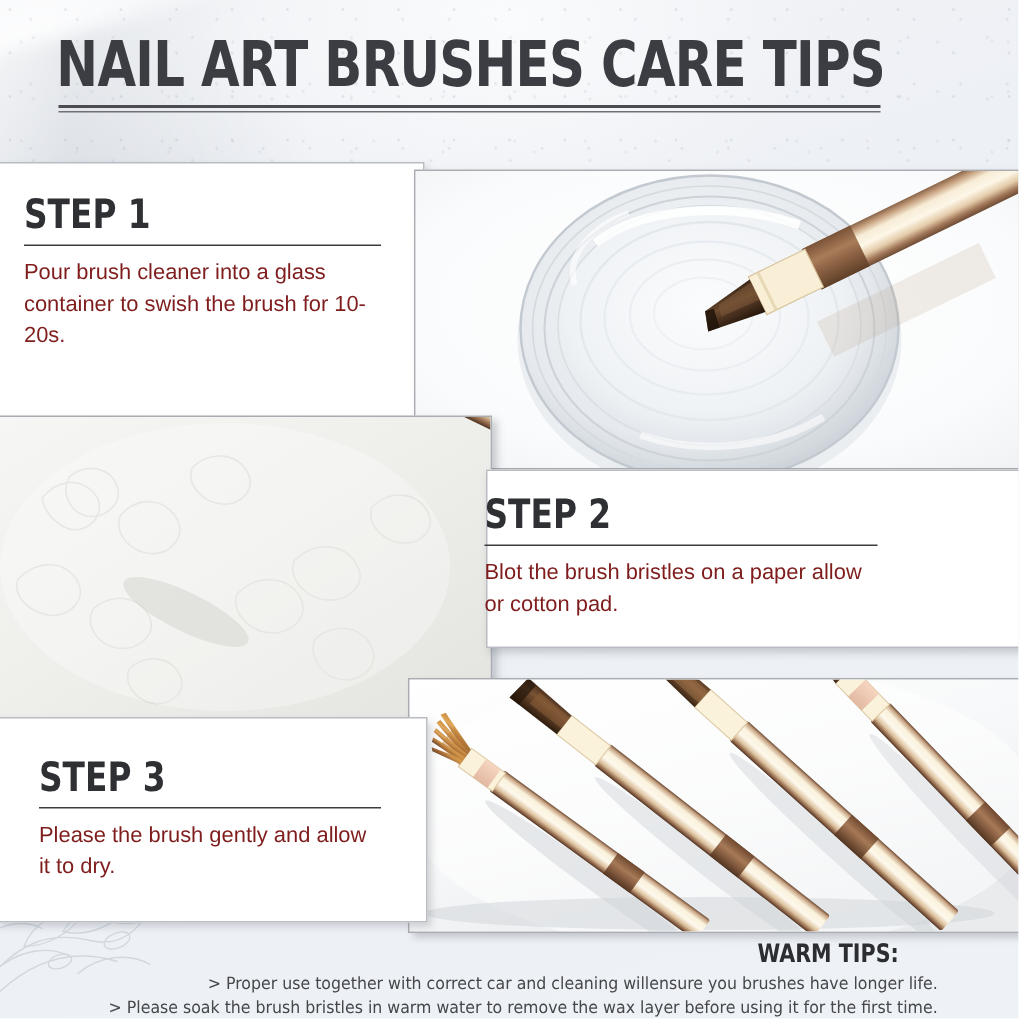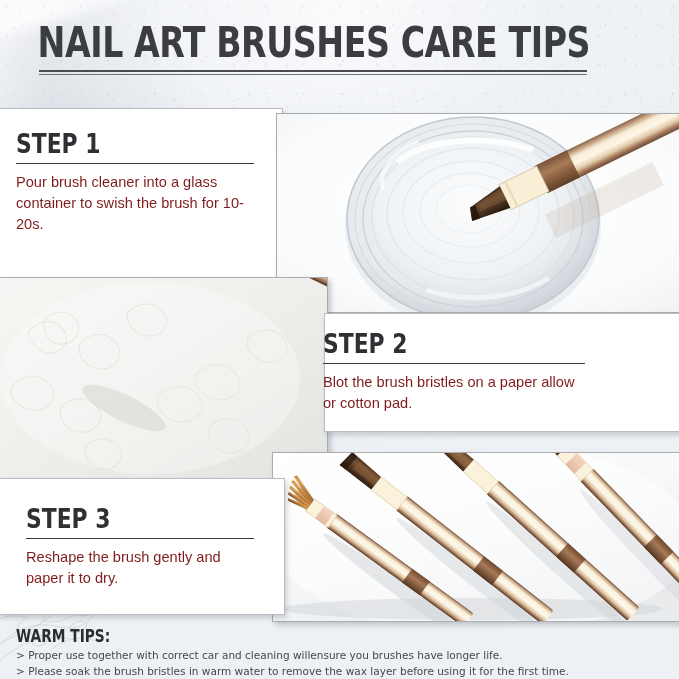--- a/index.html
+++ b/index.html
@@ -153,20 +153,21 @@
   #step2 .step-rule { width: 262px; }
   #step3 { left: 16px; top: 505px; width: 228px; margin-left: 10px; }
   #step3 .step-rule { width: 228px; }
 
   
   #warm-tips {
     position: absolute;
     left: 16px; top: 627px;
     width: 648px;
     z-index: 8;
+    text-align: right;
   }
   .tips-head {
     font-family: "Liberation Sans Narrow", "DejaVu Sans Condensed", "Liberation Sans", sans-serif;
     font-weight: 700;
     font-size: 17px;
     color: #2b2d31;
     line-height: 1.1;
     transform: scaleX(0.9);
     transform-origin: left center;
     margin-bottom: 2px;
@@ -476,21 +477,21 @@
         <path d="M278 36 L 228 42 L 227 45 L 278 51 Z" fill="url(#bg3)"></path>
         <path d="M278 38 L 244 43 L 244 46 L 278 48 Z" fill="#9a6b44" opacity=".5"></path>
       </g>
     </svg>
   </div>
 
   <div class="textcard" id="card-step3"></div>
   <div class="step" id="step3">
     <div class="step-head">STEP 3</div>
     <div class="step-rule"></div>
-    <div class="step-body">Reshape the brush gently and paper it to dry.</div>
+    <div class="step-body">Please the brush gently and allow it to dry.</div>
   </div>
 
   <div id="warm-tips">
     <div class="tips-head">WARM TIPS:</div>
     <div class="tip-line">&gt; Proper use together with correct car and cleaning willensure you brushes have longer life.</div>
     <div class="tip-line">&gt; Please soak the brush bristles in warm water to remove the wax layer before using it for the first time.</div>
   </div>
 
 </div>
 

